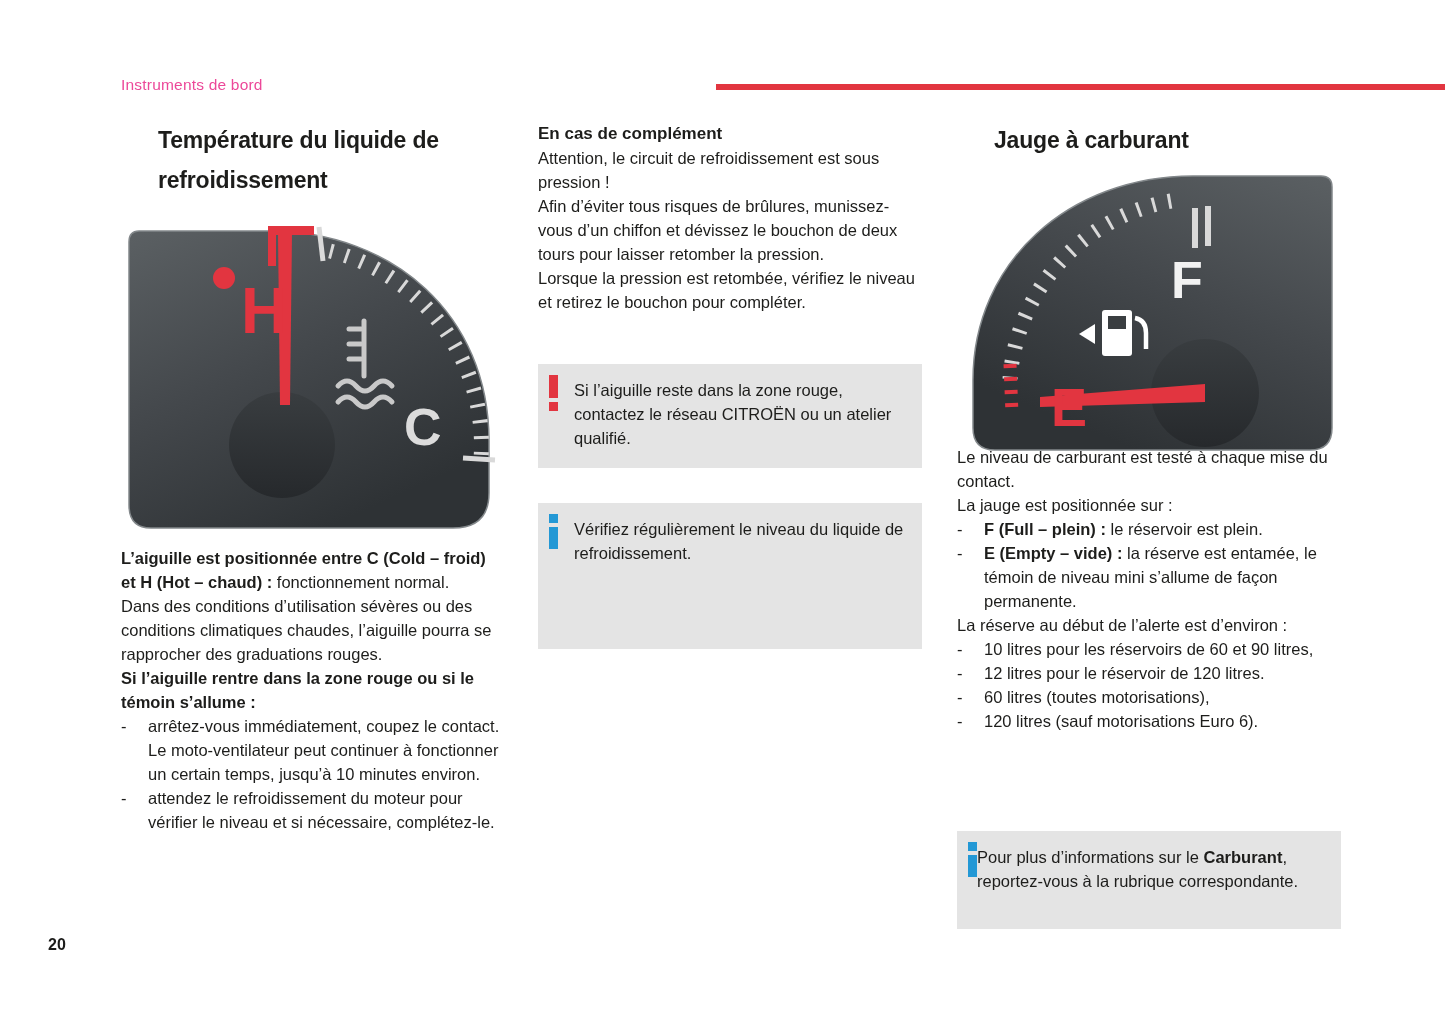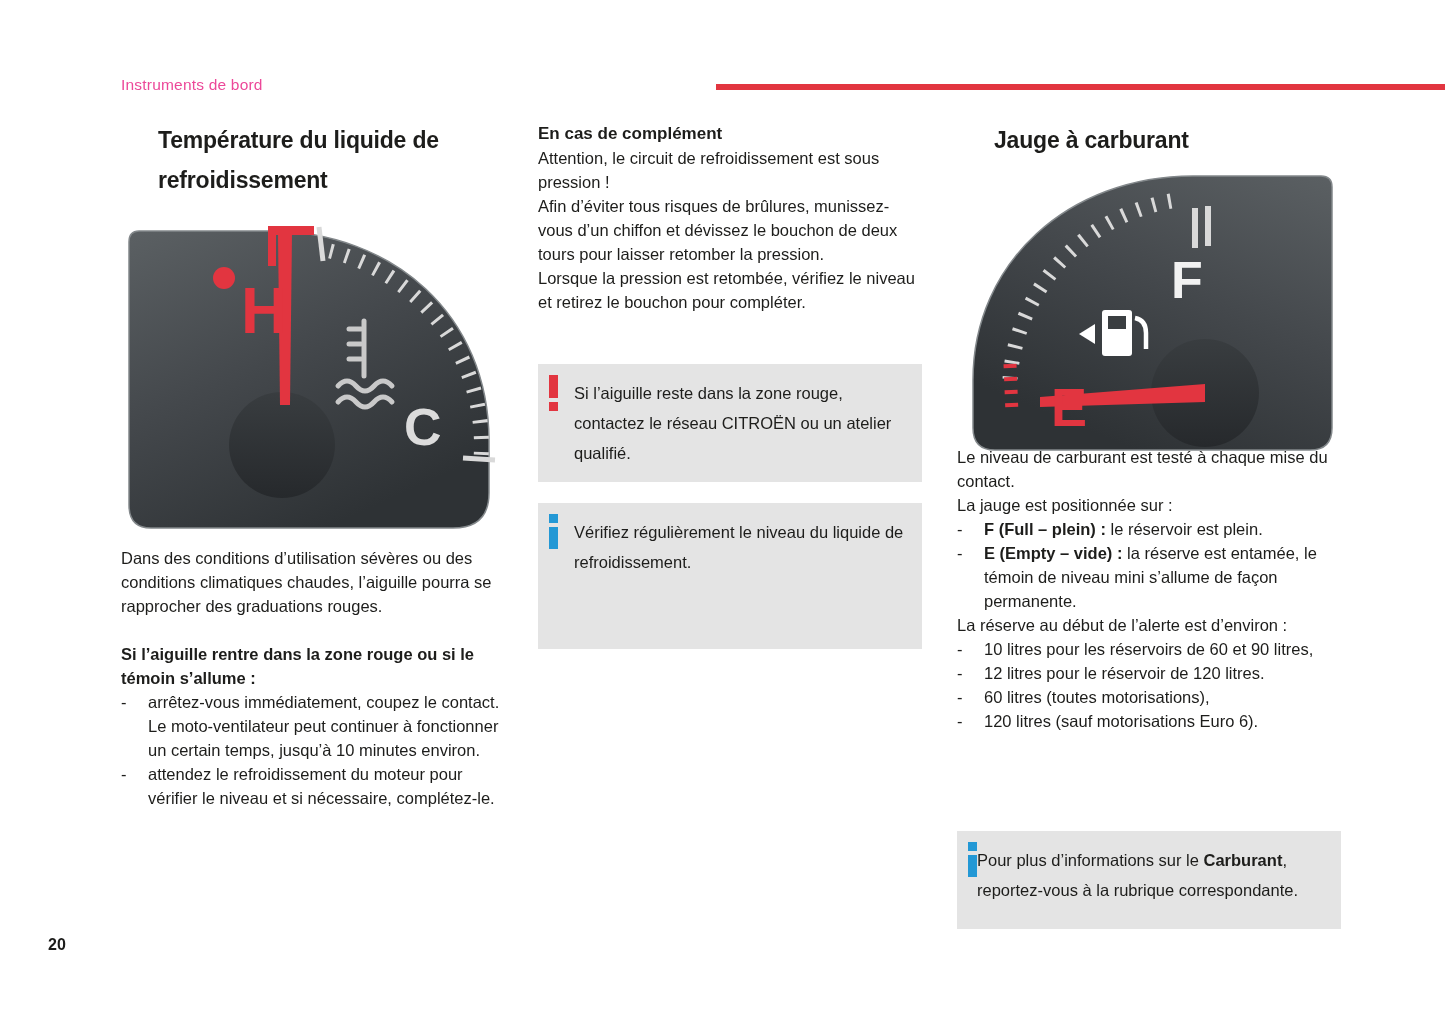--- a/index.html
+++ b/index.html
@@ -28,32 +28,32 @@
     font-weight:bold; letter-spacing:-0.2px;margin-left:37px;
   }
   .title-temp { left:121px; top:120px; width:380px; }
   .title-fuel { left:957px; top:120px; width:384px; }
   .txt { position:absolute; font-size:16.5px; line-height:24px; }
   .col1-text { left:121px; top:546px; width:380px; }
   .col2-text { left:538px; top:122px; width:386px; }
   .col3-text { left:957px; top:445px; width:388px; }
   .h2 { font-size:17px; font-weight:bold; }
   .b { font-weight:bold; }
-  .gap { margin-top:24px; }
+  .gap { }
   .li { display:flex; }
   .li .dash { width:27px; flex:none; }
   .li .itxt { flex:1; }
   .gauge { position:absolute; display:block; }
   .gauge-temp { left:121px; top:193px; width:379px; height:345px; }
   .gauge-fuel { left:965px; top:168px; width:375px; height:290px; }
   .gauge text { font-family:"Liberation Sans","DejaVu Sans",sans-serif; font-weight:bold; }
   .note {
     position:absolute; background:#e4e4e4;
     padding:14px 14px 14px 36px;
-    font-size:16.5px; line-height:30px; width:384px;
+    font-size:16.5px; line-height:24px; width:384px;
   }
   .note-warn { left:538px; top:364px; min-height:104px; }
   .note-info-coolant { left:538px; top:503px; min-height:146px; }
   .note-info-fuel { left:957px; top:831px; min-height:98px;padding-left:20px; }
   .note-icon { position:absolute; left:11px; top:11px; width:9px; }
   .note-icon .blk { width:9px; }
   .warn-glyph .bar { height:23px; background:#e23540; }
   .warn-glyph .dot { height:9px; margin-top:4px; background:#e23540; }
   .info-glyph .dot { height:9px; background:#2398d5; }
   .info-glyph .bar { height:22px; margin-top:4px; background:#2398d5; }
@@ -94,20 +94,21 @@
     <line x1="243" y1="128" x2="243" y2="183"></line>
     <line x1="228" y1="136" x2="240" y2="136"></line>
     <line x1="228" y1="151" x2="240" y2="151"></line>
     <line x1="228" y1="166" x2="240" y2="166"></line>
     <path d="M 217 193 q 9 -10 18 0 q 9 10 18 0 q 9 -10 18 0"></path>
     <path d="M 217 209 q 9 -10 18 0 q 9 10 18 0 q 9 -10 18 0"></path>
   </g>
 </svg>
 
 <div class="txt col1-text">
+  <p><span class="b">L’aiguille est positionnée entre C (Cold – froid) et H (Hot – chaud) :</span><span> fonctionnement normal.</span></p>
   <p>Dans des conditions d’utilisation sévères ou des conditions climatiques chaudes, l’aiguille pourra se rapprocher des graduations rouges.</p>
   <p class="b gap">Si l’aiguille rentre dans la zone rouge ou si le témoin s’allume :</p>
   <div class="li">
     <span class="dash">-</span>
     <span class="itxt">arrêtez-vous immédiatement, coupez le contact. Le moto-ventilateur peut continuer à fonctionner un certain temps, jusqu’à 10 minutes environ.</span>
   </div>
   <div class="li">
     <span class="dash">-</span>
     <span class="itxt">attendez le refroidissement du moteur pour vérifier le niveau et si nécessaire, complétez-le.</span>
   </div>

